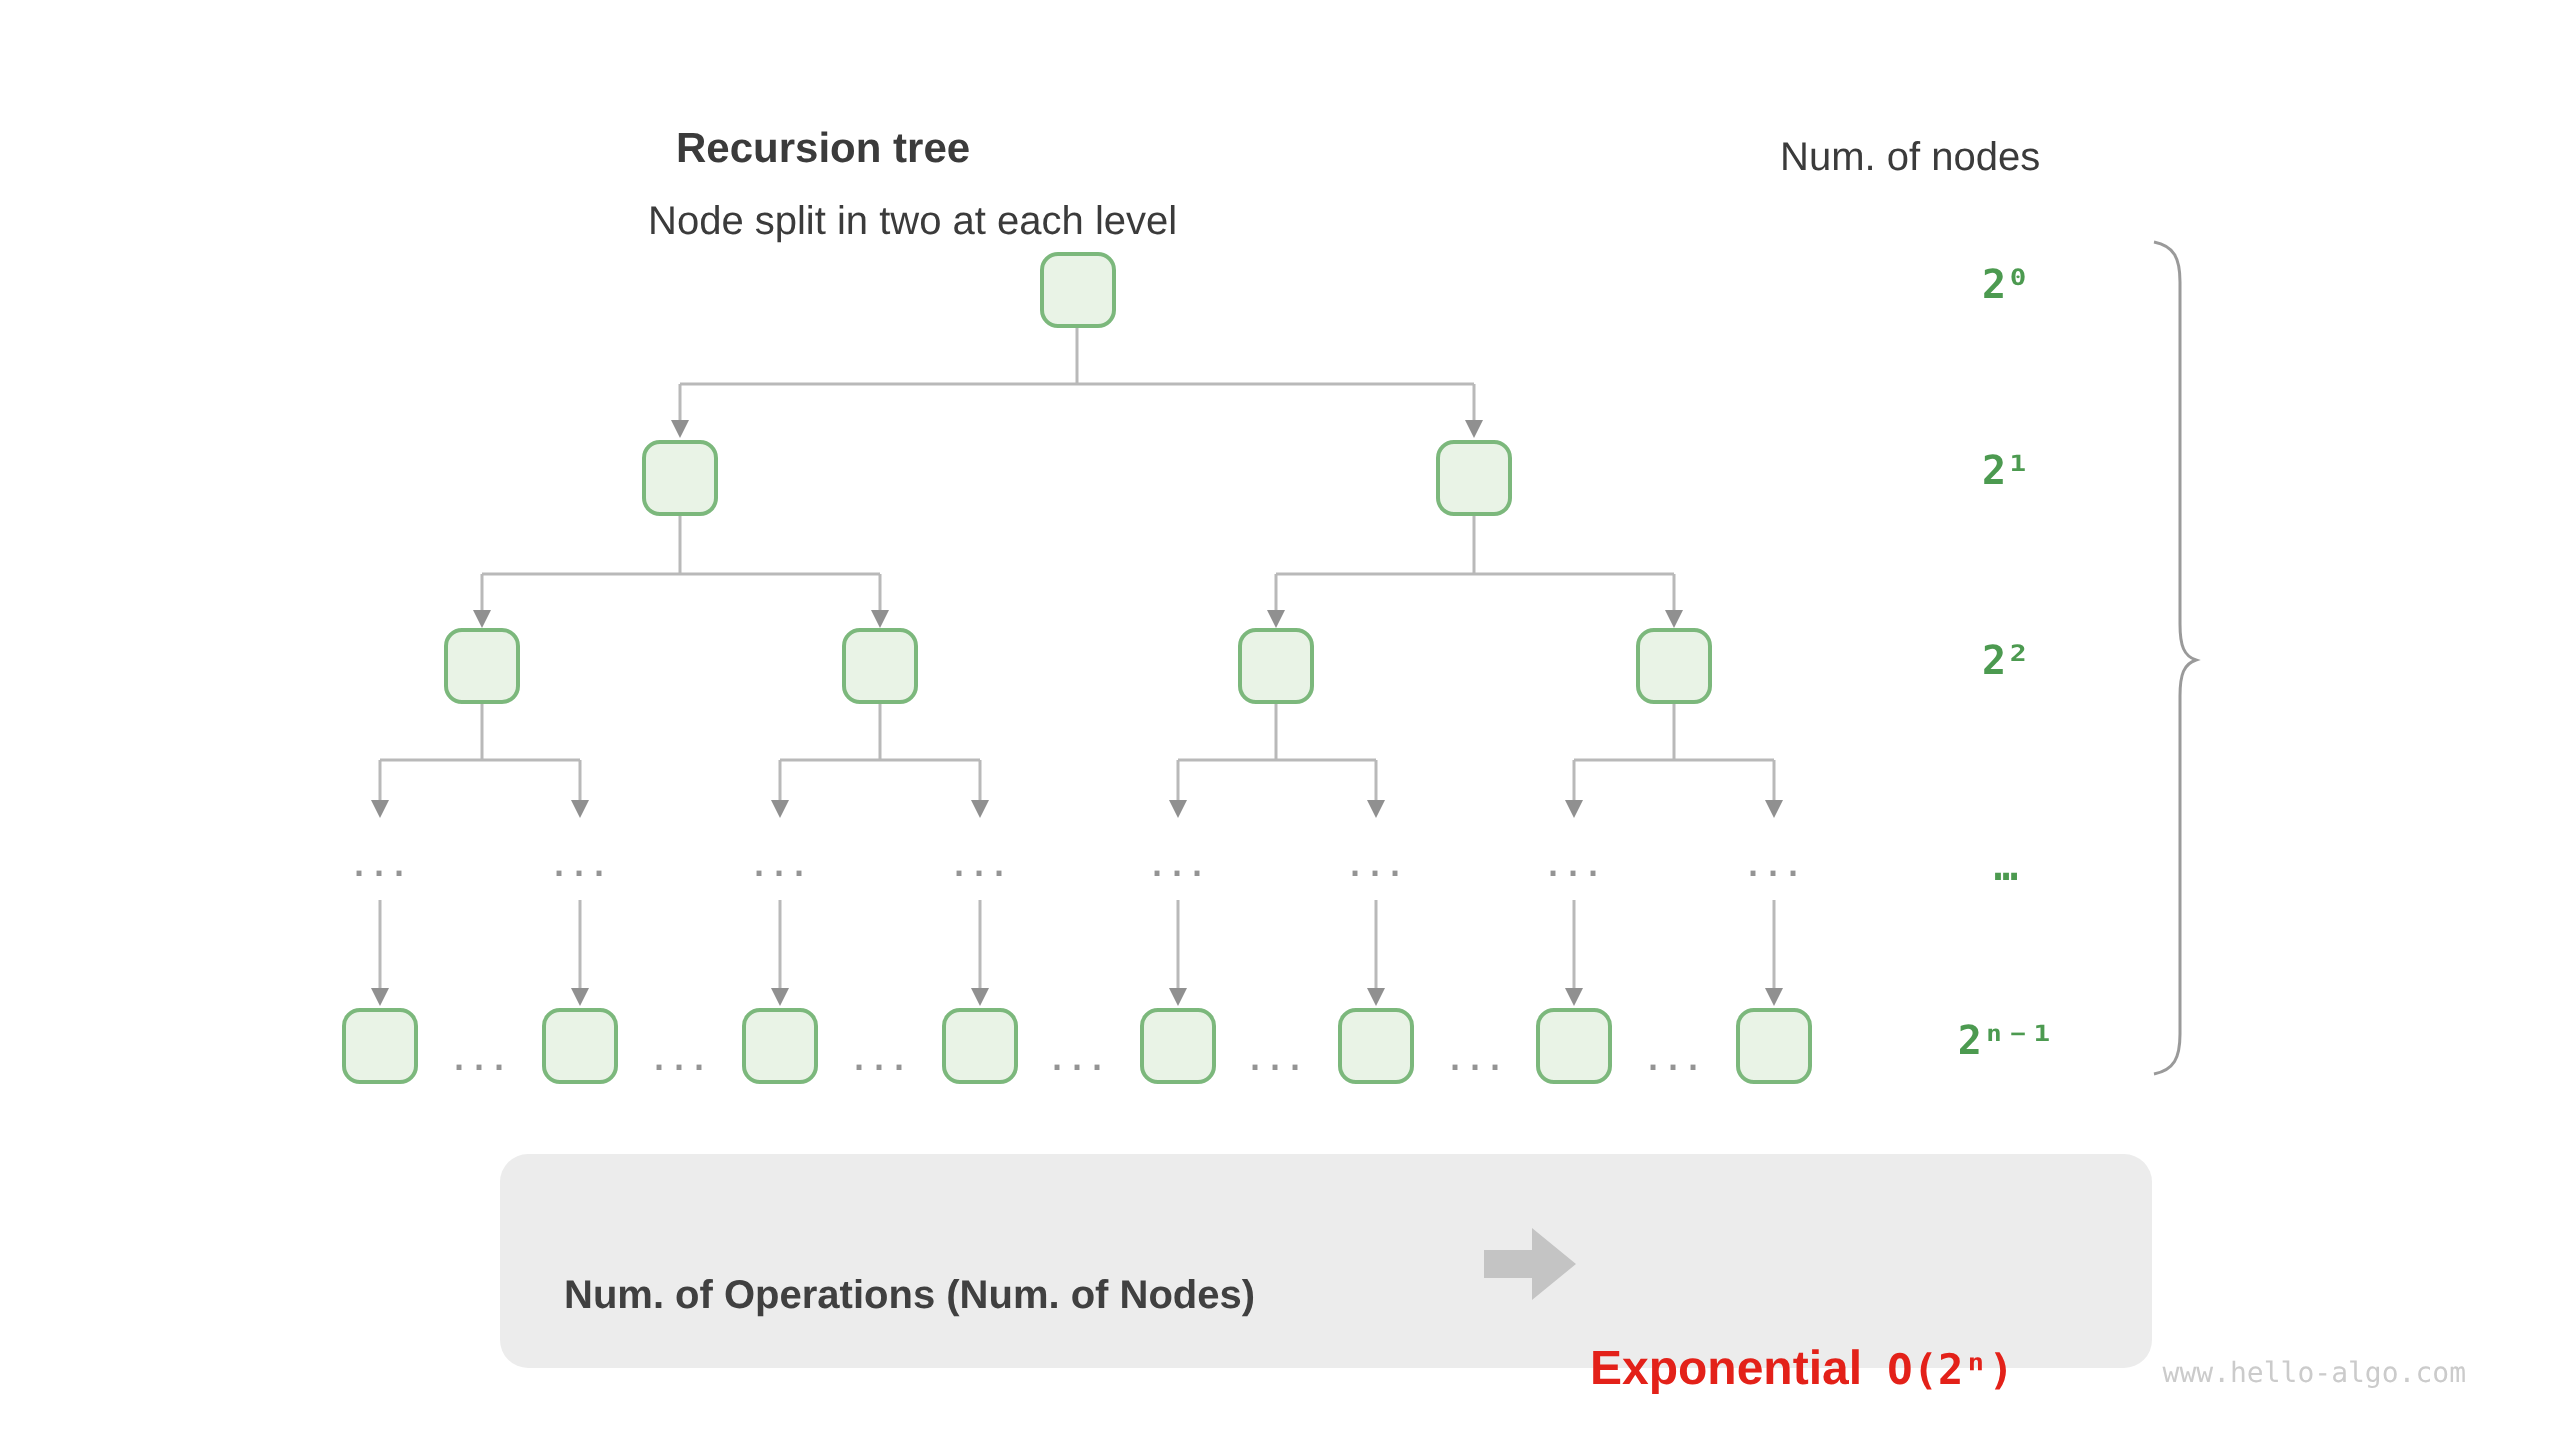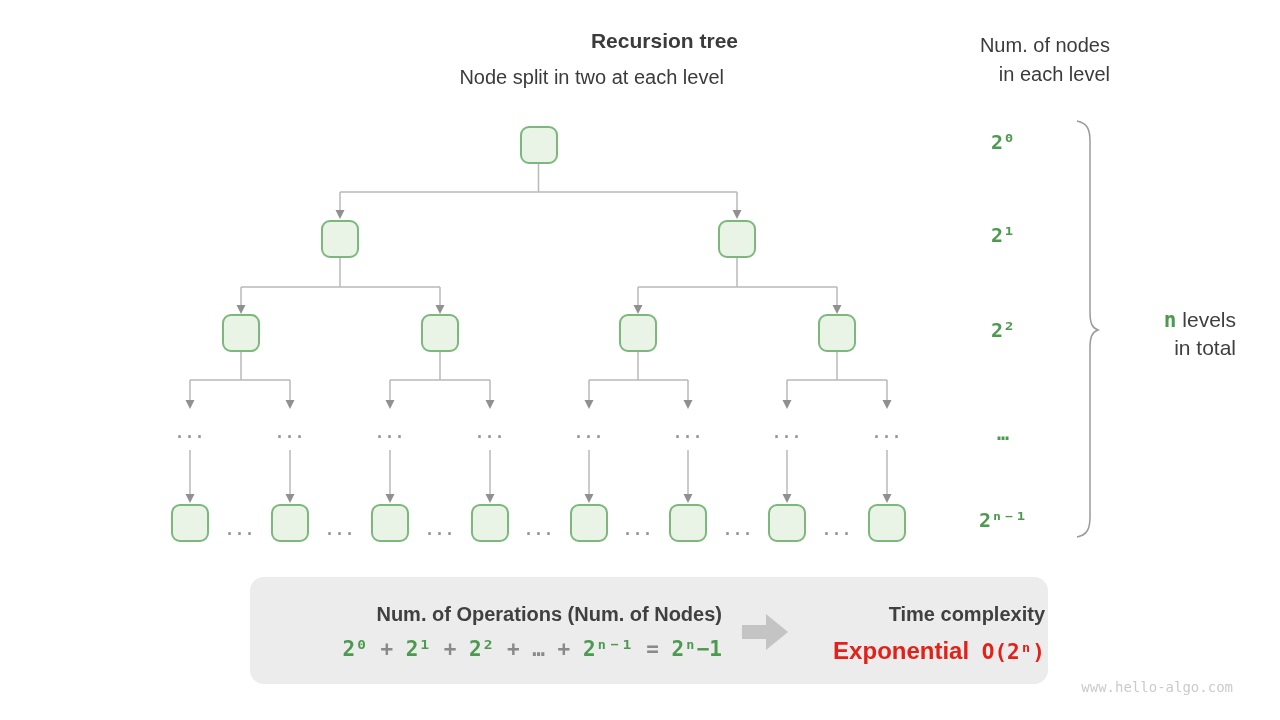--- a/index.html
+++ b/index.html
@@ -1,53 +1,52 @@
 <!DOCTYPE html>
 <html><head>
 <meta charset="utf-8">
 <style>
   html,body{margin:0;padding:0;background:#fff;}
   #canvas{position:relative;width:1280px;height:720px;background:#ffffff;overflow:hidden;
           font-family:"Liberation Sans",sans-serif;}
   .abs{position:absolute;}
-  .center{text-align:right;}
+  .center{text-align:left;margin-top:34px;}
   .title{font-size:21px;font-weight:bold;color:#3b3b3b;}
   .subtitle{font-size:20px;font-weight:400;color:#3b3b3b;}
   .right-header{font-size:20px;font-weight:normal;color:#3b3b3b;line-height:29px;}
   .node{position:absolute;width:38px;height:38px;border:2.5px solid #7cb87c;background:#e9f3e6;
         border-radius:9px;box-sizing:border-box;}
   .tree-dots{position:absolute;font-family:"DejaVu Sans Mono",monospace;font-weight:bold;
              font-size:15px;color:#949494;transform:translate(-50%,-50%);letter-spacing:1px;}
   .lvl-label{position:absolute;font-family:"DejaVu Sans Mono",monospace;font-weight:bold;
              font-size:20px;color:#4c9a50;transform:translate(-50%,-50%);white-space:nowrap;}
   .brace-label{font-size:21px;color:#3f3f3f;line-height:28px;}
   .brace-label .n-green{color:#4c9a50;font-weight:bold;font-family:"DejaVu Sans Mono",monospace;}
   .sum-box{position:absolute;left:250px;top:577px;width:798px;height:107px;background:#ececec;
-           border-radius:14px;}
+           border-radius:14px;padding-left:28px;}
   .box-title{position:absolute;font-size:20px;font-weight:bold;color:#404040;white-space:nowrap;}
   .formula{position:absolute;font-family:"DejaVu Sans Mono",monospace;font-weight:bold;
            font-size:21px;white-space:nowrap;}
   .formula .g{color:#4c9a50;}
   .formula .m{color:#8a8a8a;}
   .cx-line{position:absolute;white-space:nowrap;}
   .cx-name{font-size:24px;font-weight:bold;color:#e32119;}
   .cx-value{font-family:"DejaVu Sans Mono",monospace;font-weight:bold;font-size:21px;color:#e32119;}
   .watermark{position:absolute;font-family:"DejaVu Sans Mono",monospace;font-size:14px;
              color:#cbcbcb;white-space:nowrap;}
 </style>
 </head>
 <body>
 
 <div id="canvas">
 
   <div class="abs center title" style="left:338px;top:29px;width:400px;">Recursion tree</div>
   <div class="abs center subtitle" style="left:324px;top:66px;width:400px;">Node split in two at each level</div>
   <div class="abs center right-header" style="left:890px;top:31px;width:220px;">
     <div>Num. of nodes</div>
-    <div>in each level</div>
   </div>
 
   <svg class="abs" style="left:0;top:0;" width="1280" height="720">
     <path id="connector-lines" fill="none" stroke="#b9b9b9" stroke-width="1.5" d="M538.5 163 V192 M340 192 H737 M340 192 V210 M737 192 V210 M340 258 V287 M241 287 H440 M737 258 V287 M638 287 H837 M241 287 V305 M440 287 V305 M638 287 V305 M837 287 V305 M241 352 V380 M190 380 H290 M440 352 V380 M390 380 H490 M638 352 V380 M589 380 H688 M837 352 V380 M787 380 H887 M190 380 V400 M190 450 V494 M290 380 V400 M290 450 V494 M390 380 V400 M390 450 V494 M490 380 V400 M490 450 V494 M589 380 V400 M589 450 V494 M688 380 V400 M688 450 V494 M787 380 V400 M787 450 V494 M887 380 V400 M887 450 V494 "></path>
     <g id="arrowheads" fill="#909090">
         <polygon points="335.5,210 344.5,210 340,219"></polygon>
         <polygon points="732.5,210 741.5,210 737,219"></polygon>
         <polygon points="236.5,305 245.5,305 241,314"></polygon>
         <polygon points="435.5,305 444.5,305 440,314"></polygon>
         <polygon points="633.5,305 642.5,305 638,314"></polygon>
@@ -107,29 +106,23 @@
     </div>
 
   <div id="labels-layer">
       <div class="lvl-label" style="left: 1003px; top: 142px;">2⁰</div>
       <div class="lvl-label" style="left: 1003px; top: 235px;">2¹</div>
       <div class="lvl-label" style="left: 1003px; top: 330px;">2²</div>
       <div class="lvl-label" style="left: 1003px; top: 433px;">…</div>
       <div class="lvl-label" style="left: 1003px; top: 520px;">2ⁿ⁻¹</div>
     </div>
 
-  <div class="abs center brace-label" style="left:1108px;top:306px;width:128px;">
-    <div><span class="n-green">n</span><span> levels</span></div>
-    <div>in total</div>
-  </div>
 
   <div class="sum-box">
     <div class="box-title center" style="left:32px;top:26px;width:440px;">Num. of Operations (Num. of Nodes)</div>
-    <div class="formula center" style="left:32px;top:60px;width:440px;"><span class="g">2⁰</span><span class="m"> + </span><span class="g">2¹</span><span class="m"> + </span><span class="g">2²</span><span class="m"> + </span><span class="m">…</span><span class="m"> + </span><span class="g">2ⁿ⁻¹</span><span class="m"> = </span><span class="g">2ⁿ−1</span></div>
     <svg class="abs" style="left:492px;top:37px;" width="46" height="36">
       <polygon points="0,11 24,11 24,0 46,18 24,36 24,25 0,25" fill="#c4c4c4"></polygon>
     </svg>
-    <div class="box-title center" style="left:545px;top:26px;width:250px;">Time complexity</div>
     <div class="cx-line center" style="left:545px;top:60px;width:250px;"><span class="cx-name">Exponential</span><span class="cx-value">&nbsp;O(2ⁿ)</span></div>
   </div>
 
   <div class="watermark" style="right:47px;top:679px;">www.hello-algo.com</div>
 </div>
 
 </body></html>

